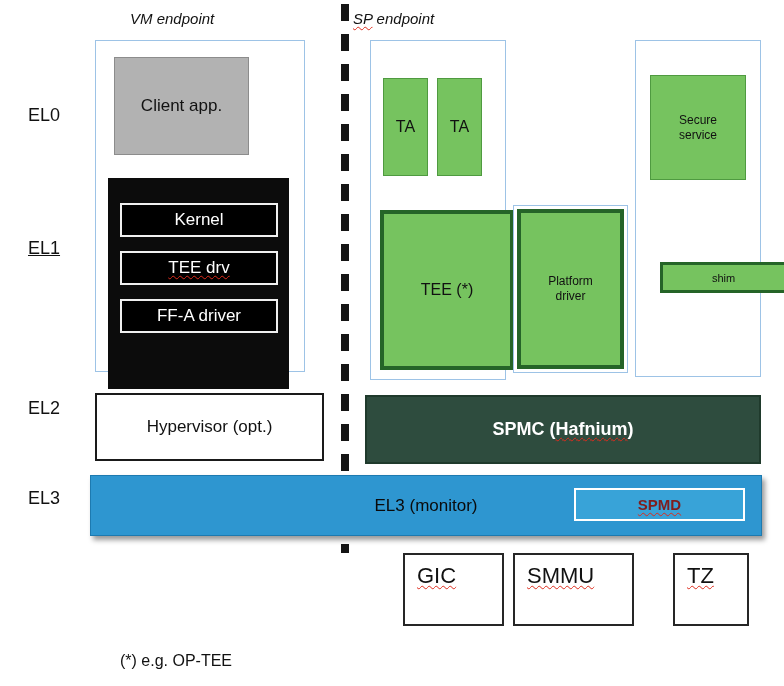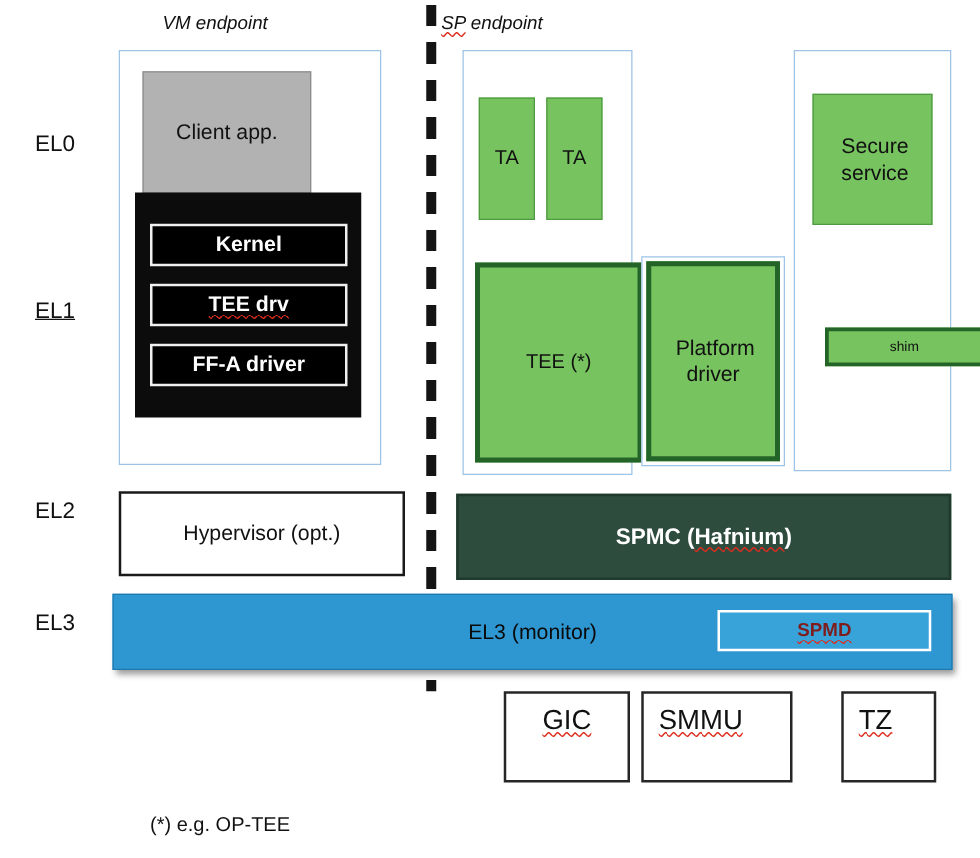--- a/index.html
+++ b/index.html
@@ -28,21 +28,21 @@
   }
 
   .hypervisor { background:#fff; border:2px solid #1a1a1a; font-size:17px; }
 
   .green-thin  { background:#76c35f; border:1px solid #4f9a40; }
   .green-thick { background:#76c35f; border:4px solid #256428; }
   .green-mid   { background:#76c35f; border:3px solid #256428; }
 
   .ta-box { font-size:16px; }
   .tee-box { font-size:16px; }
-  .small-green-text { font-size:17px; line-height:1.25; }
+  .small-green-text { font-size:12px; line-height:1.25; }
 
   .spmc {
     background:#2e4c3e; border:2px solid #1f3a2c;
     color:#ffffff; font-weight:bold; font-size:18px;
   }
 
   .el3bar {
     background:#2e96d0; border:1px solid #1d7ab0;
     font-size:17px; color:#0a0a0a;
     box-shadow: 3px 4px 5px rgba(0,0,0,0.40);
@@ -84,21 +84,21 @@
   <div class="abs el-label" style="left:28px; top:238px;text-decoration:underline;">EL1</div>
   <div class="abs el-label" style="left:28px; top:398px;">EL2</div>
   <div class="abs el-label" style="left:28px; top:488px;">EL3</div>
 
   <div class="abs container-box" style="left:95px; top:40px; width:210px; height:332px;"></div>
 
   <div class="abs client-app cc" style="left:114px; top:57px; width:135px; height:98px;">
       <span>Client app.</span>
     </div>
 
-  <div class="abs kernel-stack" style="left:108px; top:154px; width:181px; height:180px;font-weight:bold;">
+  <div class="abs kernel-stack" style="left:108px; top:178px; width:181px; height:211px;">
     <div class="kernel-inner cc" style="top:25px;">
         <span>Kernel</span>
       </div>
     <div class="kernel-inner cc" style="top:73px;">
         <span class="sq">TEE drv</span>
       </div>
     <div class="kernel-inner cc" style="top:121px;">
         <span>FF-A driver</span>
       </div>
   </div>
@@ -137,19 +137,19 @@
       <span>)</span>
     </div>
 
   <div class="abs el3bar cc" style="left:90px; top:475px; width:672px; height:61px;">
     <span>EL3 (monitor)</span>
     <div class="spmd cc">
         <span class="sq">SPMD</span>
       </div>
   </div>
 
-  <div class="hw-box" style="left:403px; top:553px; width:101px; height:73px;text-align:center;"><span class="sq">GIC</span></div>
+  <div class="hw-box" style="left:403px; top:553px; width:101px; height:73px;"><span class="sq">GIC</span></div>
   <div class="hw-box" style="left:513px; top:553px; width:121px; height:73px;"><span class="sq">SMMU</span></div>
   <div class="hw-box" style="left:673px; top:553px; width:76px; height:73px;"><span class="sq">TZ</span></div>
 
   <div class="abs footnote" style="left:120px; top:652px;">(*) e.g. OP-TEE</div>
 
 </div>
 
 </body></html>

